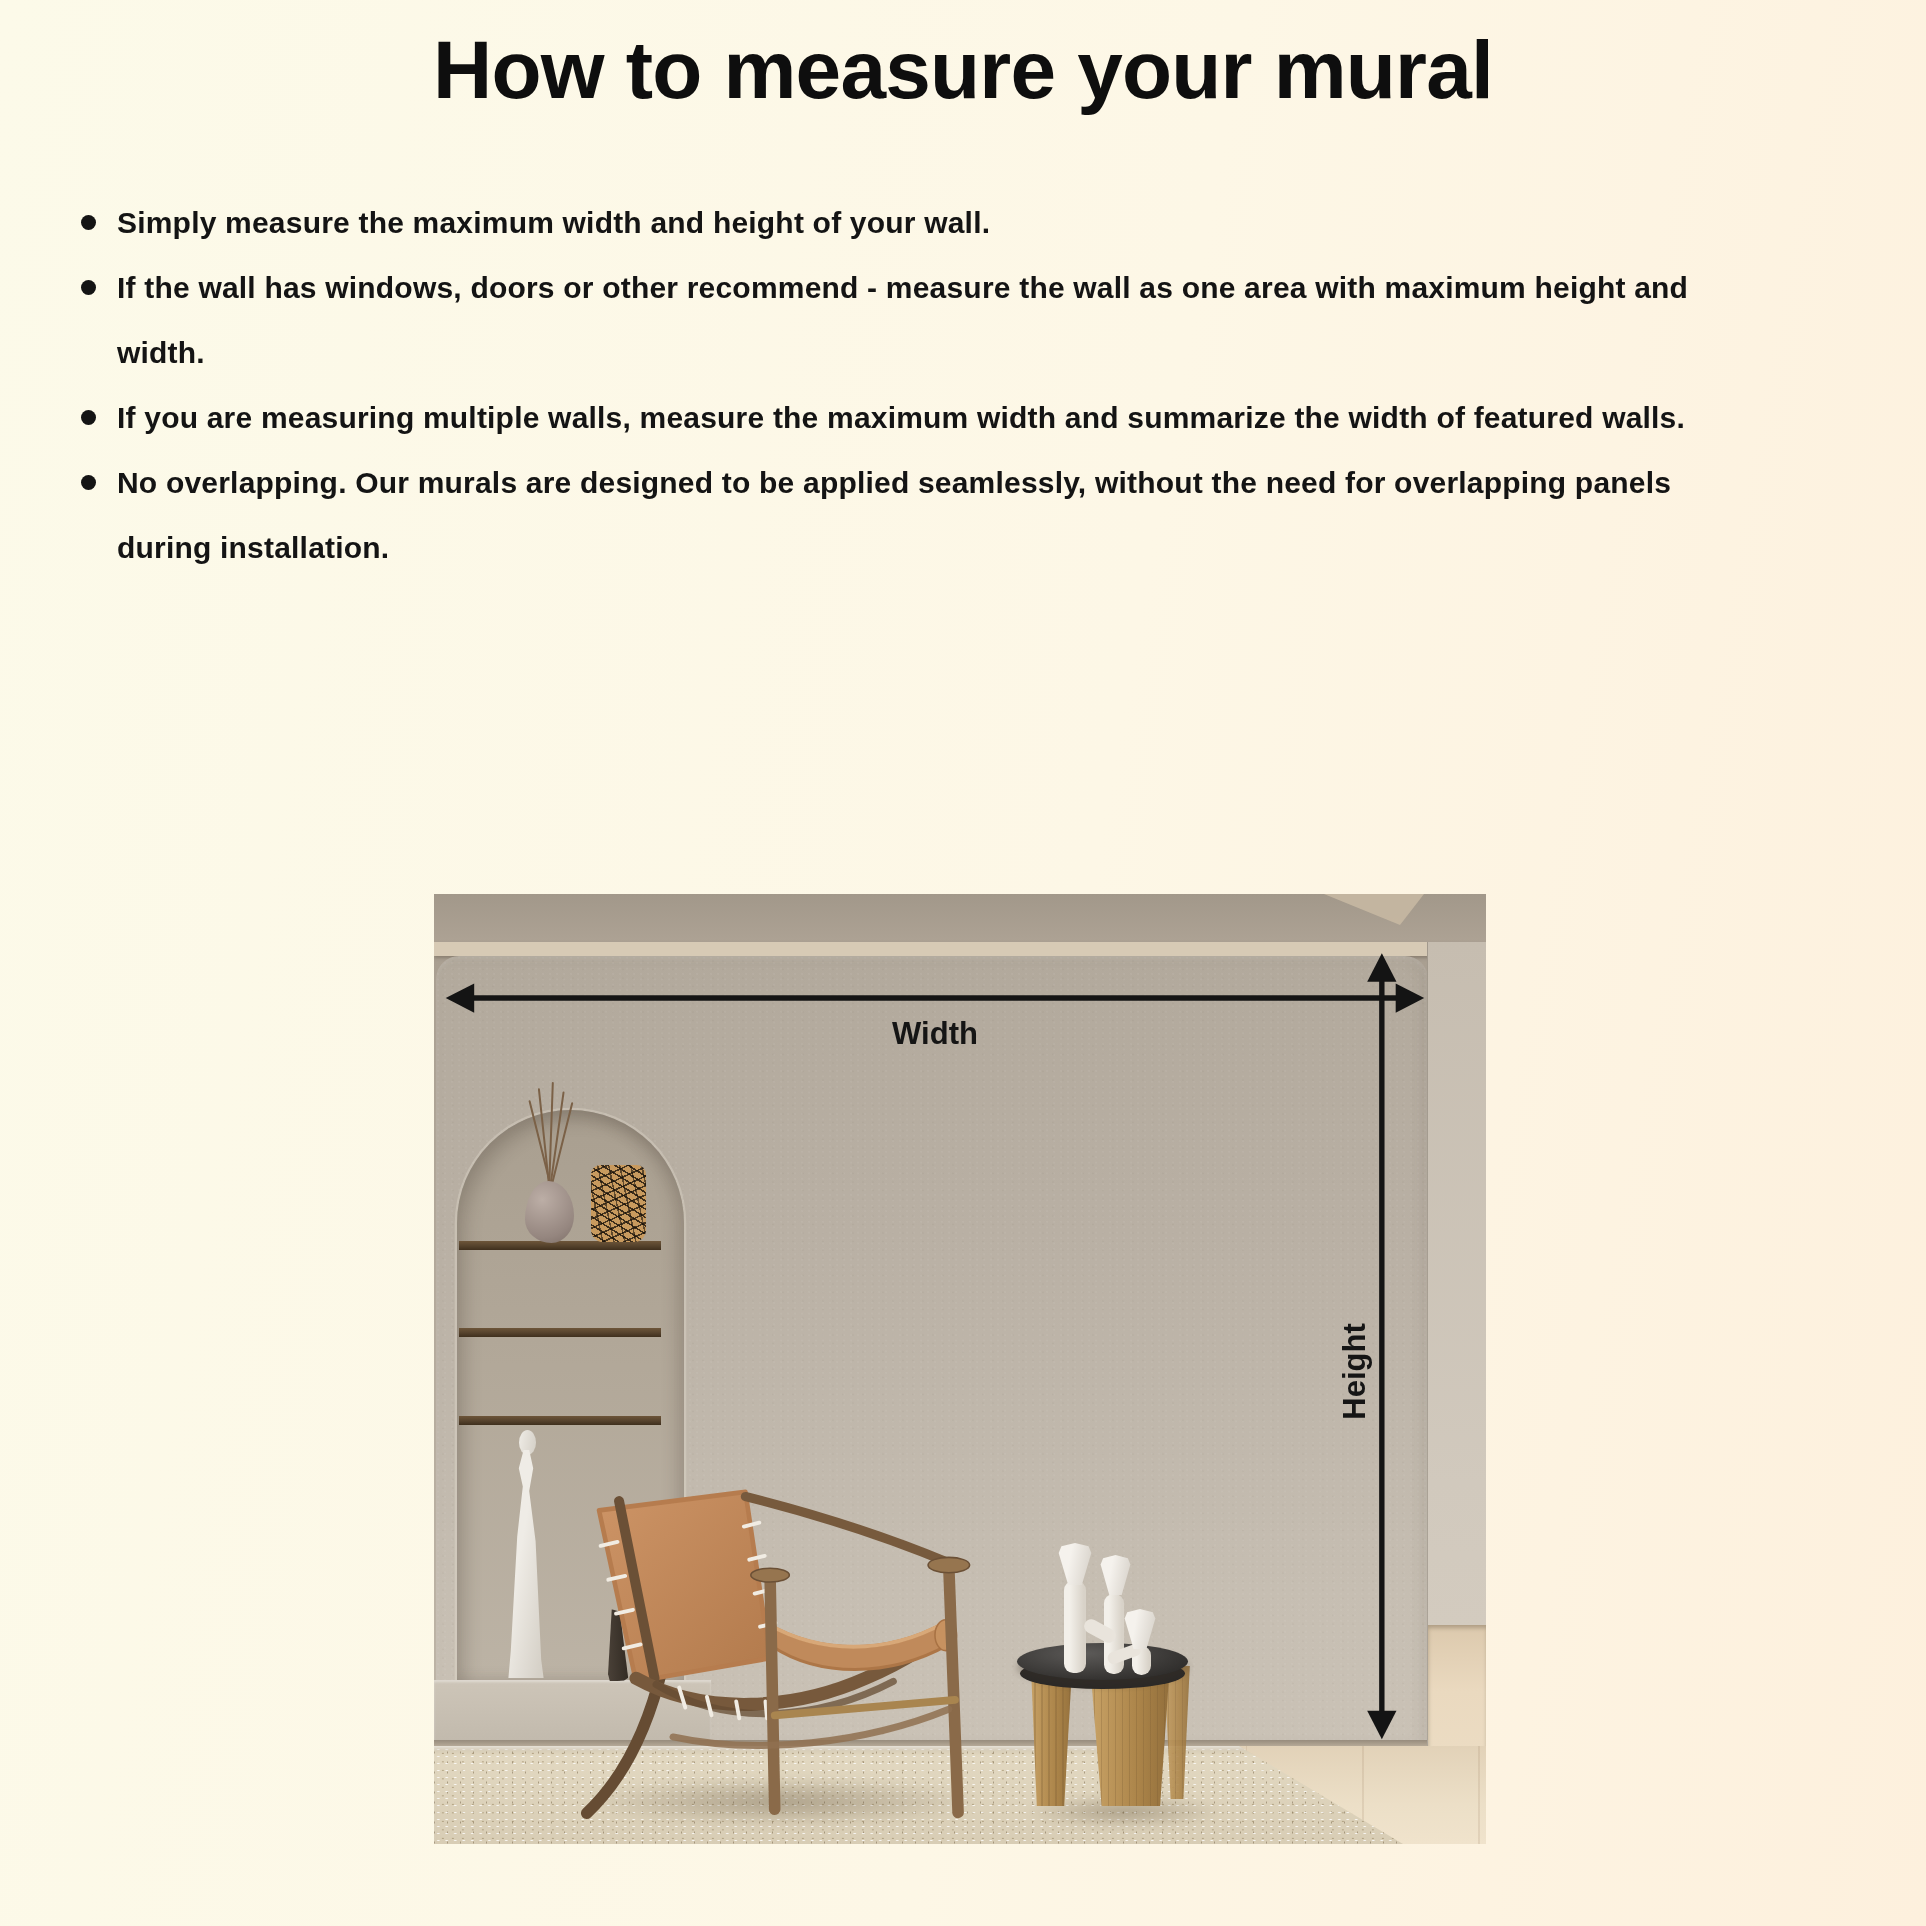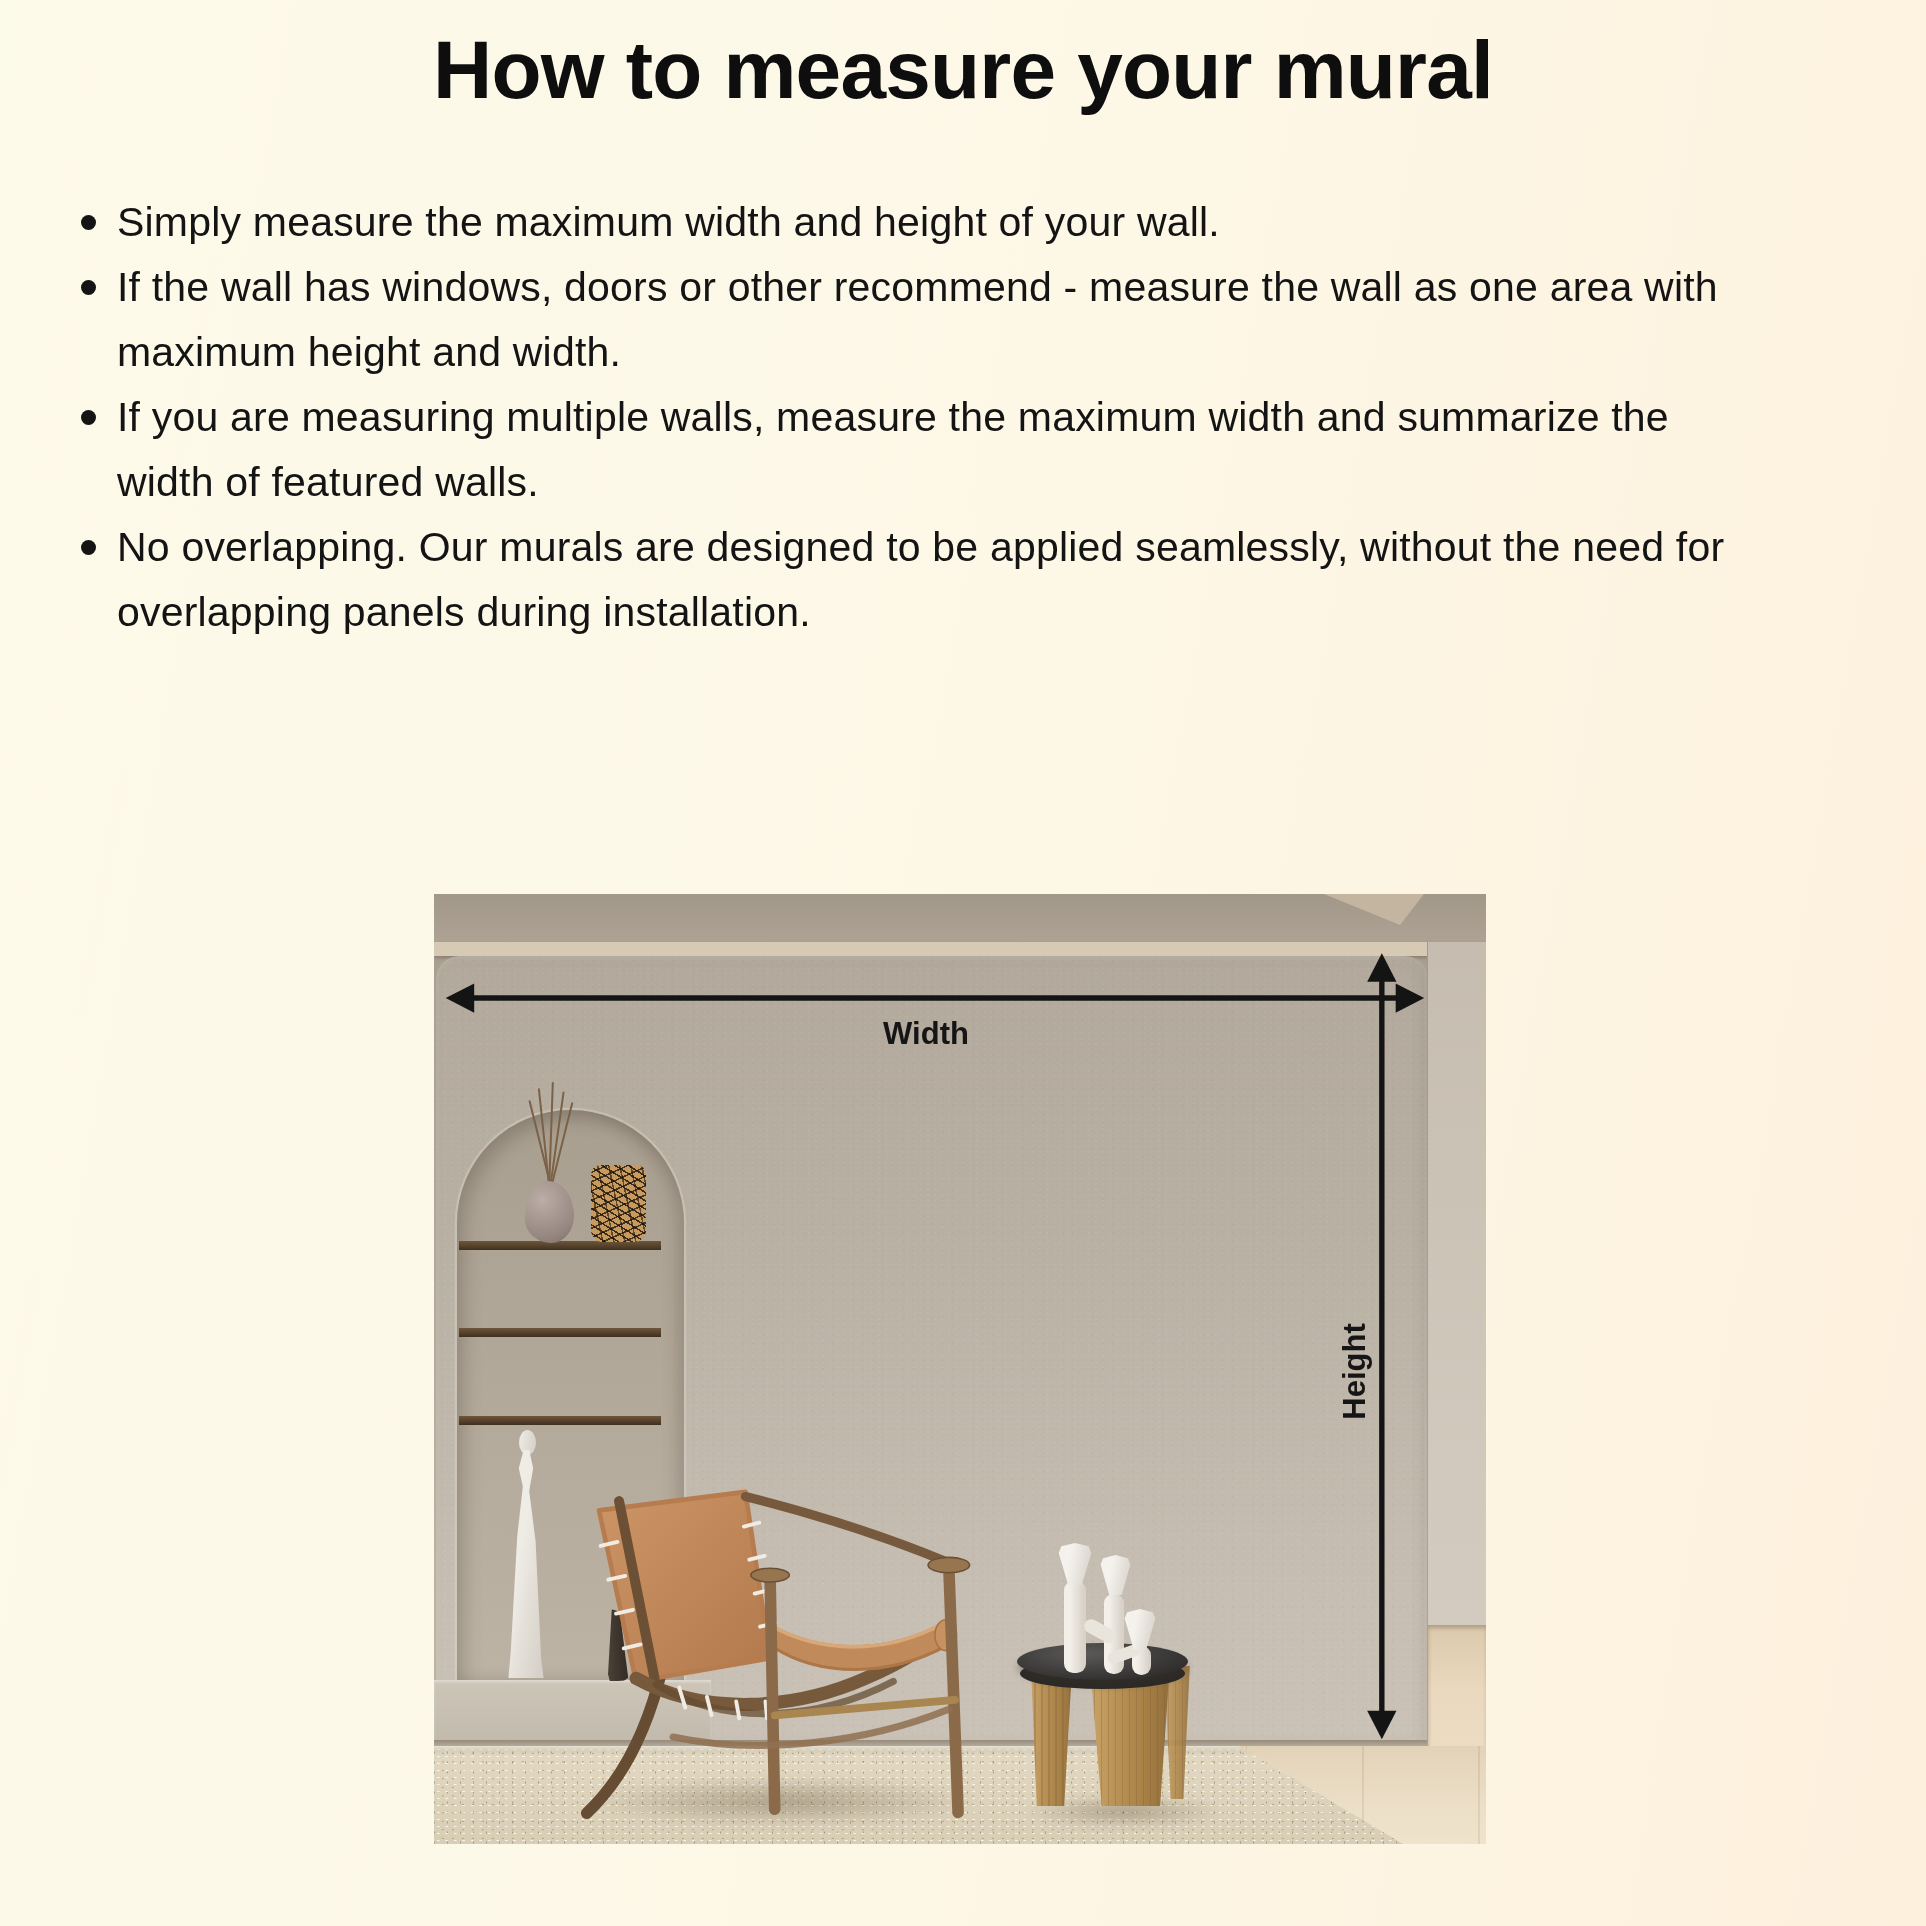--- a/index.html
+++ b/index.html
@@ -6,21 +6,21 @@
     font-family:"Liberation Sans","DejaVu Sans",sans-serif;}
   body{background:linear-gradient(100deg,#fcfae9 0%,#fdf7e6 55%,#fdf0dd 100%);}
   .canvas{position:relative;width:1926px;height:1926px;}
 
   
   .page-title{position:absolute;top:23px;left:0;width:100%;margin:0;text-align:center;
     font-size:82px;font-weight:bold;letter-spacing:-0.8px;color:#0e0e0e;}
 
   
   .instructions{position:absolute;left:77px;top:190px;width:1695px;margin:0;padding:0;
-    list-style:none;font-size:41px;font-weight:normal;line-height:65px;color:#141414;letter-spacing:0.2px;}
+    list-style:none;font-size:30px;font-weight:bold;line-height:65px;color:#141414;letter-spacing:0.2px;}
   .instructions li{position:relative;padding-left:40px;}
   .instructions li::before{content:"";position:absolute;left:3.9px;top:25px;width:15.4px;height:15.4px;
     border-radius:50%;background:#141414;}
 
   
   .photo{position:absolute;left:434px;top:894px;width:1052px;height:950px;margin:0;
     overflow:hidden;background:#b7aea1;}
   .photo *{position:absolute;}
 
   .wall-base{inset:0;background:linear-gradient(180deg,#a79d8f 0%,#b3a99b 40%,#c1b8aa 100%);}
@@ -135,21 +135,21 @@
   .head2{left:666px;top:661px;width:31px;height:40px;}
   .head3{left:690px;top:715px;width:32px;height:40px;}
   .cand-link{background:#e9e4dc;border-radius:7.7px;}
   .link1{left:649px;top:730px;width:34px;height:14px;transform:rotate(28deg);}
   .link2{left:673px;top:754px;width:35px;height:12.3px;transform:rotate(-20deg);}
 
   .scene-svg,.arrow-svg{left:0;top:0;width:1052px;height:950px;}
 
   
   .dim-label{font-weight:bold;color:#151515;font-size:31px;text-align:center;}
-  .width-label{left:415px;top:120px;width:154px;height:39px;line-height:39px;}
+  .width-label{left:424px;top:120px;width:154px;height:39px;line-height:39px;}
   .height-label{left:843px;top:458px;width:154px;height:39px;line-height:39px;
     transform:rotate(-90deg);}
 
   .z2{z-index:2}.z3{z-index:3}.z4{z-index:4}.z5{z-index:5}.z6{z-index:6}
   .z7{z-index:7}.z8{z-index:8}.z9{z-index:9}.z10{z-index:10}
 </style>
 </head>
 <body>
 
 <main class="canvas">

